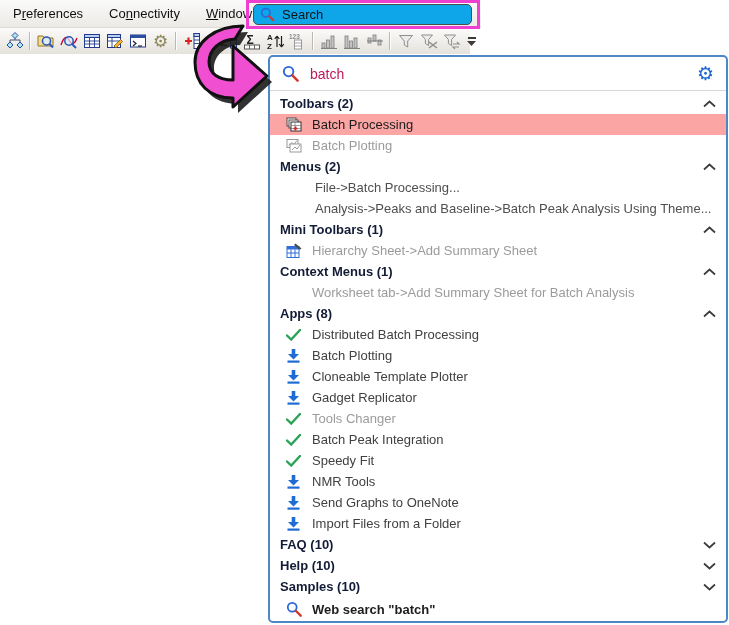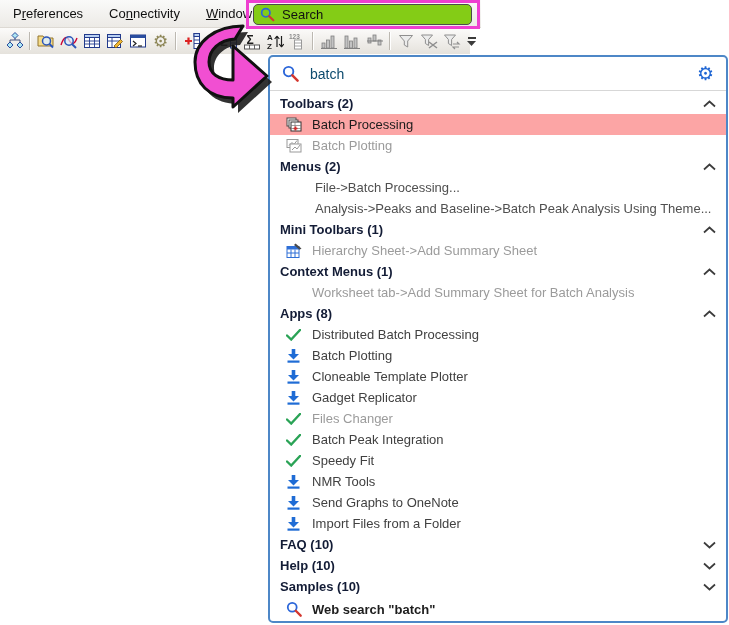--- a/index.html
+++ b/index.html
@@ -17,21 +17,21 @@
     box-sizing:border-box;z-index:2;
   }
   .menu-item{padding:0 13px;height:100%;display:flex;align-items:center;cursor:default;white-space:nowrap;}
   .menu-item .u{text-decoration:underline;}
   .pink-box{
     position:absolute;left:246px;top:0;width:234px;height:29px;
     border:3px solid #ee3fd0;box-sizing:border-box;z-index:20;background:transparent;
   }
   .top-search{
     position:absolute;left:253px;top:4px;width:219px;height:21px;
-    background:#84cc16;border:1px solid #4c4c4c;border-radius:5px;
+    background:#0ea5e9;border:1px solid #4c4c4c;border-radius:5px;
     display:flex;align-items:center;padding:0 6px;box-sizing:border-box;z-index:21;
   }
   .top-search .txt{margin-left:7px;font-size:13px;color:#111;}
   .toolbar{
     position:absolute;left:0;top:28px;width:470px;height:26px;
     background:linear-gradient(#fcfbfa,#e5e2dc);
     display:flex;align-items:center;padding:0 3px;box-sizing:border-box;z-index:1;
   }
   .tb-icon{width:21px;height:20px;display:flex;align-items:center;justify-content:center;flex:0 0 auto;margin:0 1px;}
   .tb-sep{width:1px;height:18px;background:#bcb8b1;border-right:1px solid #fff;margin:0 3px;flex:0 0 auto;}
@@ -44,21 +44,21 @@
   
   .panel{
     position:absolute;left:268px;top:55px;width:460px;height:568px;
     background:#fff;border:2px solid #4d87c7;border-radius:5px;
     box-sizing:border-box;z-index:25;
   }
   .panel-search{
     height:33px;display:flex;align-items:center;padding:0 12px;
     border-bottom:1px solid #d7d7d7;
   }
-  .panel-search .query{margin-left:11px;font-size:14px;color:#0c4a6e;flex:1;}
+  .panel-search .query{margin-left:11px;font-size:14px;color:#be185d;flex:1;}
   .gear-blue{font-size:19px;line-height:1;color:#1f66d4;cursor:pointer;}
   .results{padding-top:2px;}
   .sec{
     display:flex;align-items:center;height:21px;padding:0 10px;
     font-size:13px;font-weight:bold;color:#131c36;cursor:pointer;
   }
   .sec .chev{margin-left:auto;display:flex;align-items:center;}
   .row{
     display:flex;align-items:center;height:21px;padding-left:15px;
     font-size:13px;color:#414141;cursor:pointer;white-space:nowrap;overflow:hidden;
@@ -402,21 +402,21 @@
           </svg>
         </span>
       <span>Gadget Replicator</span>
     </div>
     <div class="row grayed">
       <span class="ricon">
           <svg width="15" height="12" viewBox="0 0 15 12">
             <path d="M1 6.5 L5.2 10.5 L14 1" fill="none" stroke="#2aa356" stroke-width="2.4" stroke-linecap="round"></path>
           </svg>
         </span>
-      <span>Files Changer</span>
+      <span>Tools Changer</span>
     </div>
     <div class="row">
       <span class="ricon">
           <svg width="15" height="12" viewBox="0 0 15 12">
             <path d="M1 6.5 L5.2 10.5 L14 1" fill="none" stroke="#2aa356" stroke-width="2.4" stroke-linecap="round"></path>
           </svg>
         </span>
       <span>Batch Peak Integration</span>
     </div>
     <div class="row">

